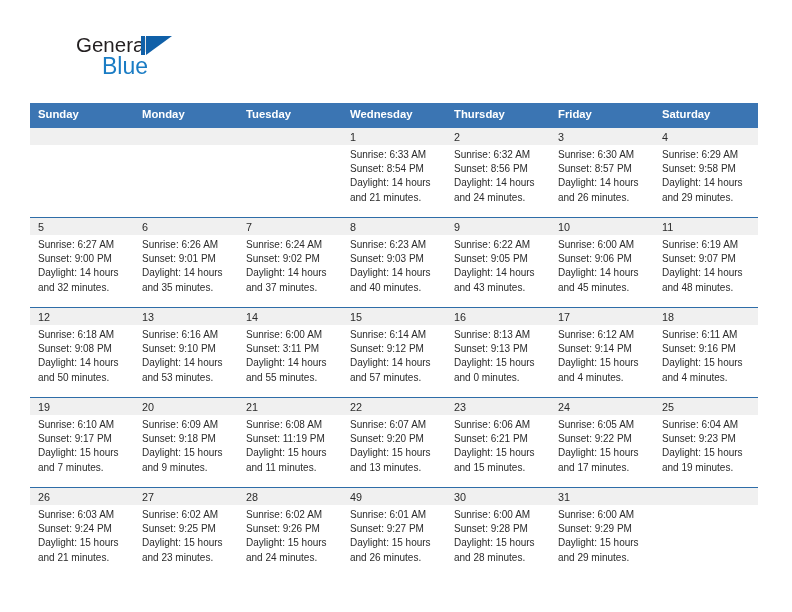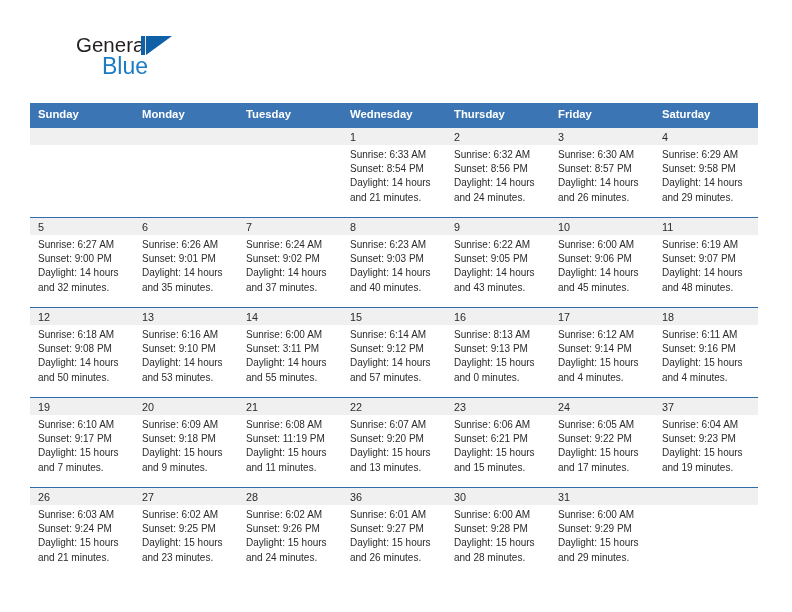--- a/index.html
+++ b/index.html
@@ -413,21 +413,21 @@
             <td class="daycell">
               <div class="numstrip">24</div>
               <div class="info">
                 <div>Sunrise: 6:05 AM</div>
                 <div>Sunset: 9:22 PM</div>
                 <div>Daylight: 15 hours</div>
                 <div>and 17 minutes.</div>
               </div>
             </td>
             <td class="daycell">
-              <div class="numstrip">37</div>
+              <div class="numstrip">25</div>
               <div class="info">
                 <div>Sunrise: 6:04 AM</div>
                 <div>Sunset: 9:23 PM</div>
                 <div>Daylight: 15 hours</div>
                 <div>and 19 minutes.</div>
               </div>
             </td>
           </tr>
           <tr class="week-last">
             <td class="daycell">
@@ -451,21 +451,21 @@
             <td class="daycell">
               <div class="numstrip">28</div>
               <div class="info">
                 <div>Sunrise: 6:02 AM</div>
                 <div>Sunset: 9:26 PM</div>
                 <div>Daylight: 15 hours</div>
                 <div>and 24 minutes.</div>
               </div>
             </td>
             <td class="daycell">
-              <div class="numstrip">36</div>
+              <div class="numstrip">49</div>
               <div class="info">
                 <div>Sunrise: 6:01 AM</div>
                 <div>Sunset: 9:27 PM</div>
                 <div>Daylight: 15 hours</div>
                 <div>and 26 minutes.</div>
               </div>
             </td>
             <td class="daycell">
               <div class="numstrip">30</div>
               <div class="info">

